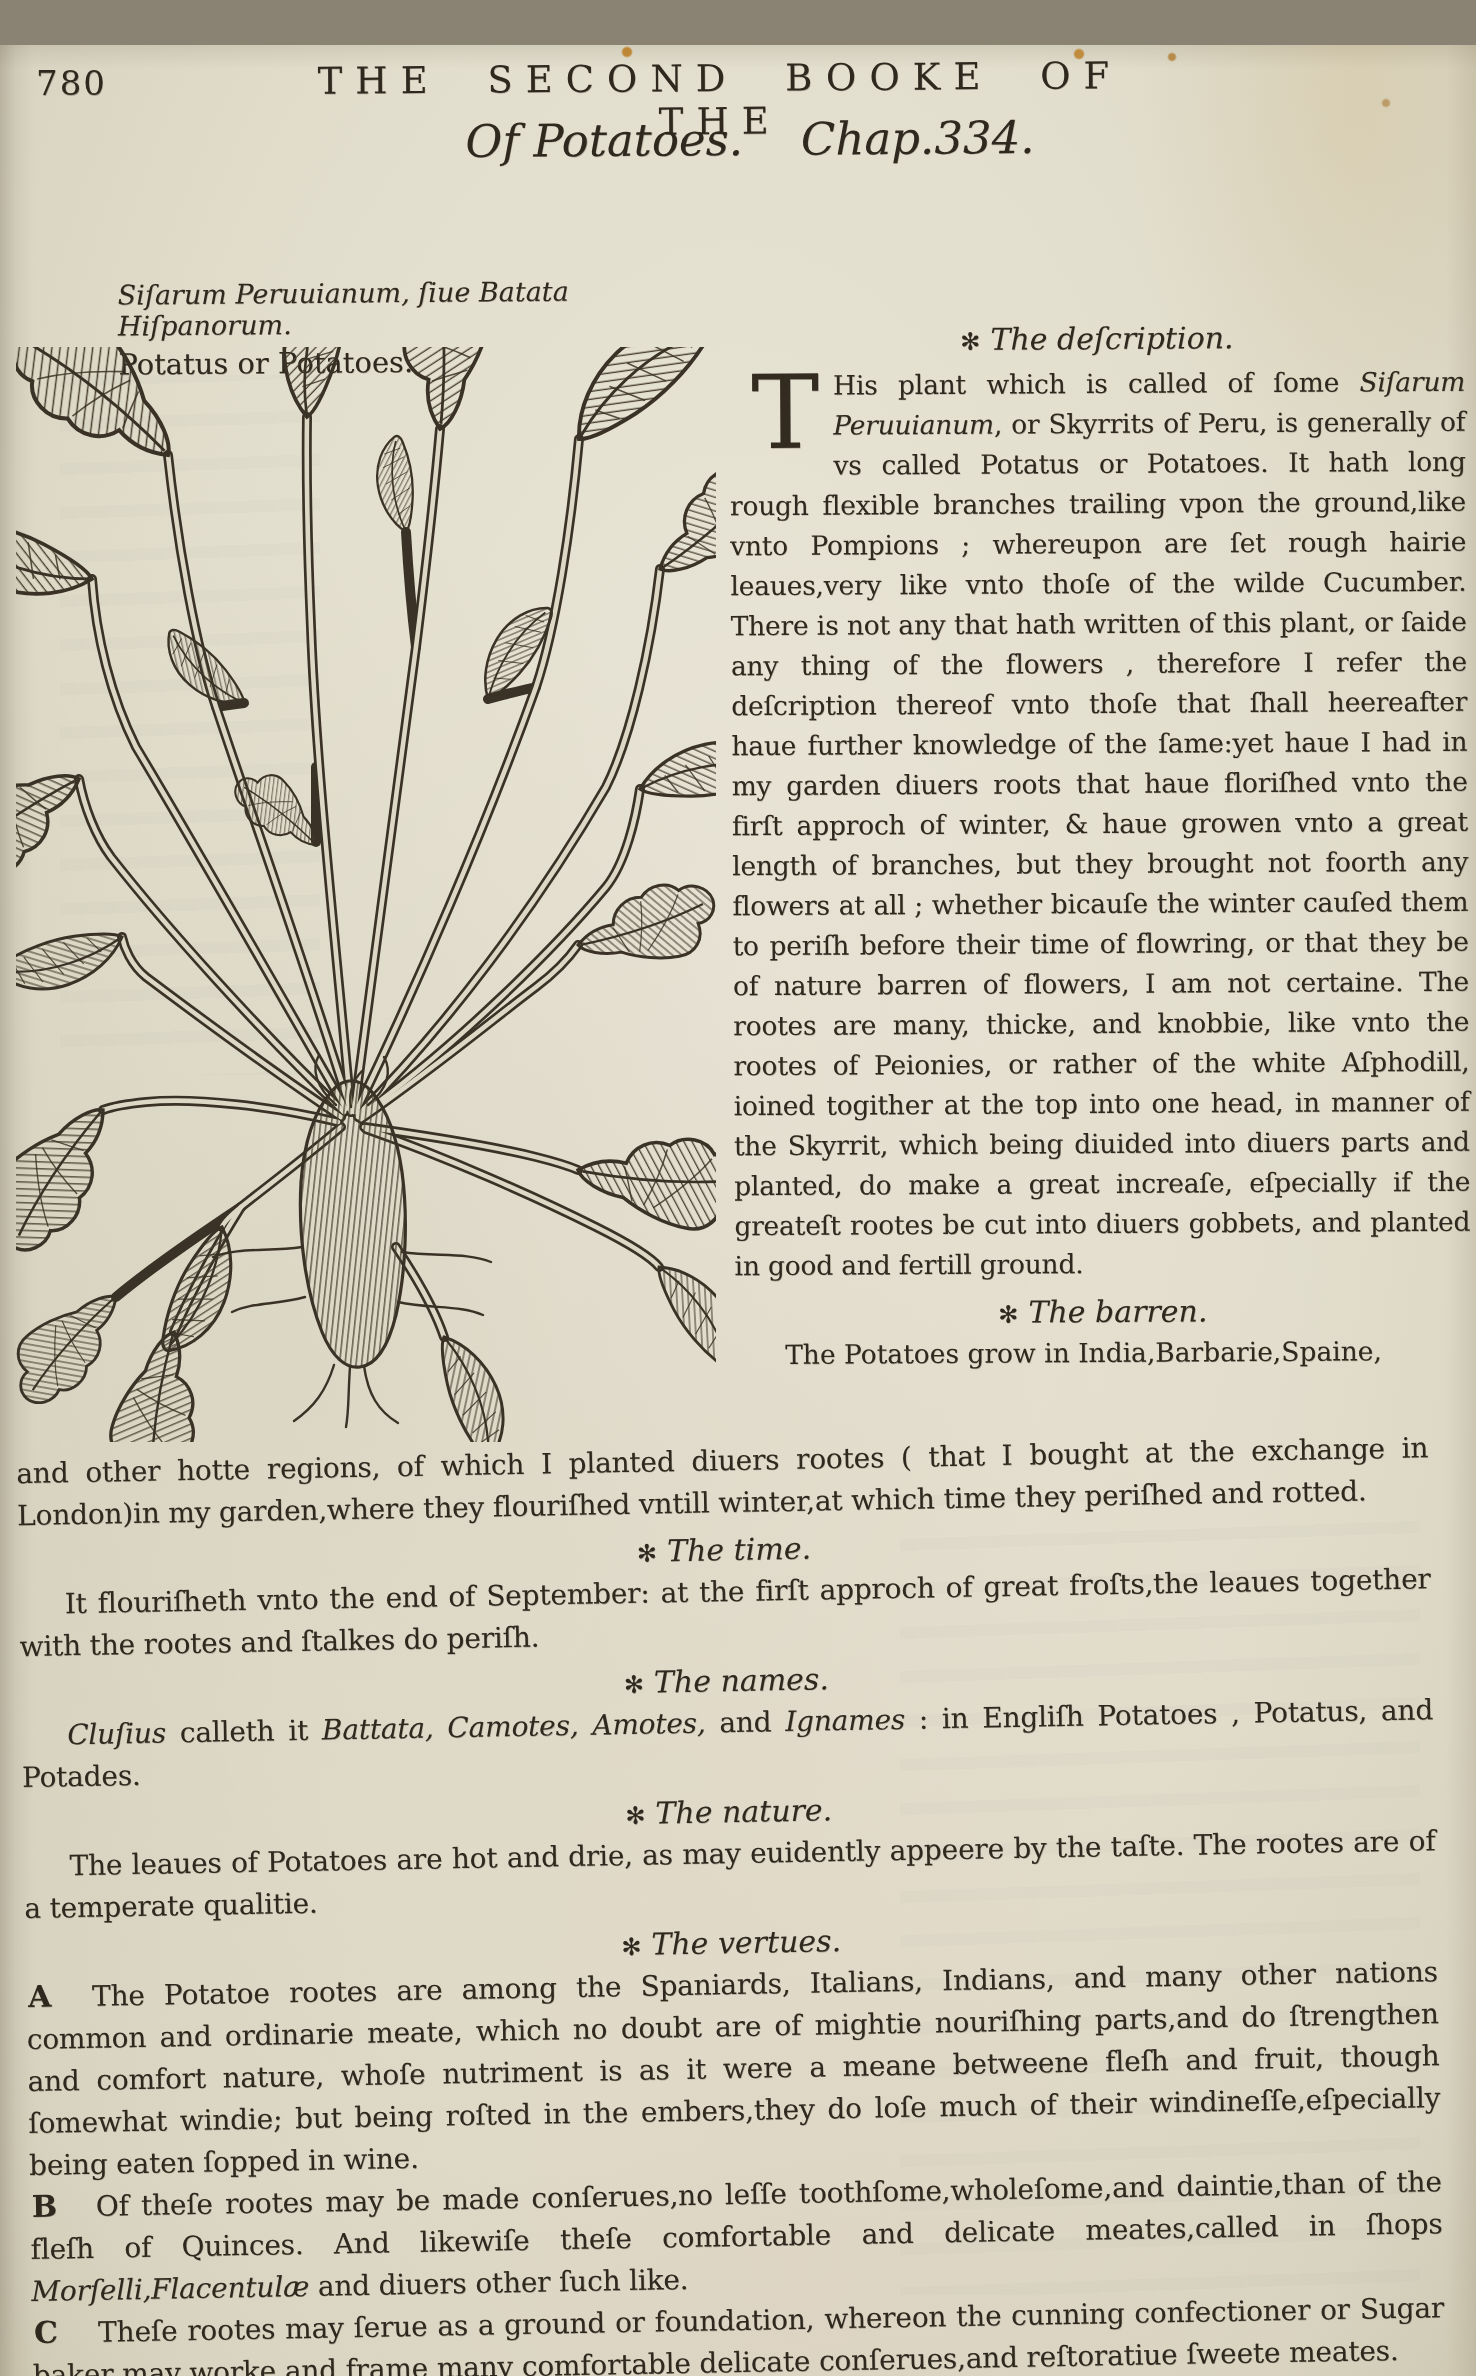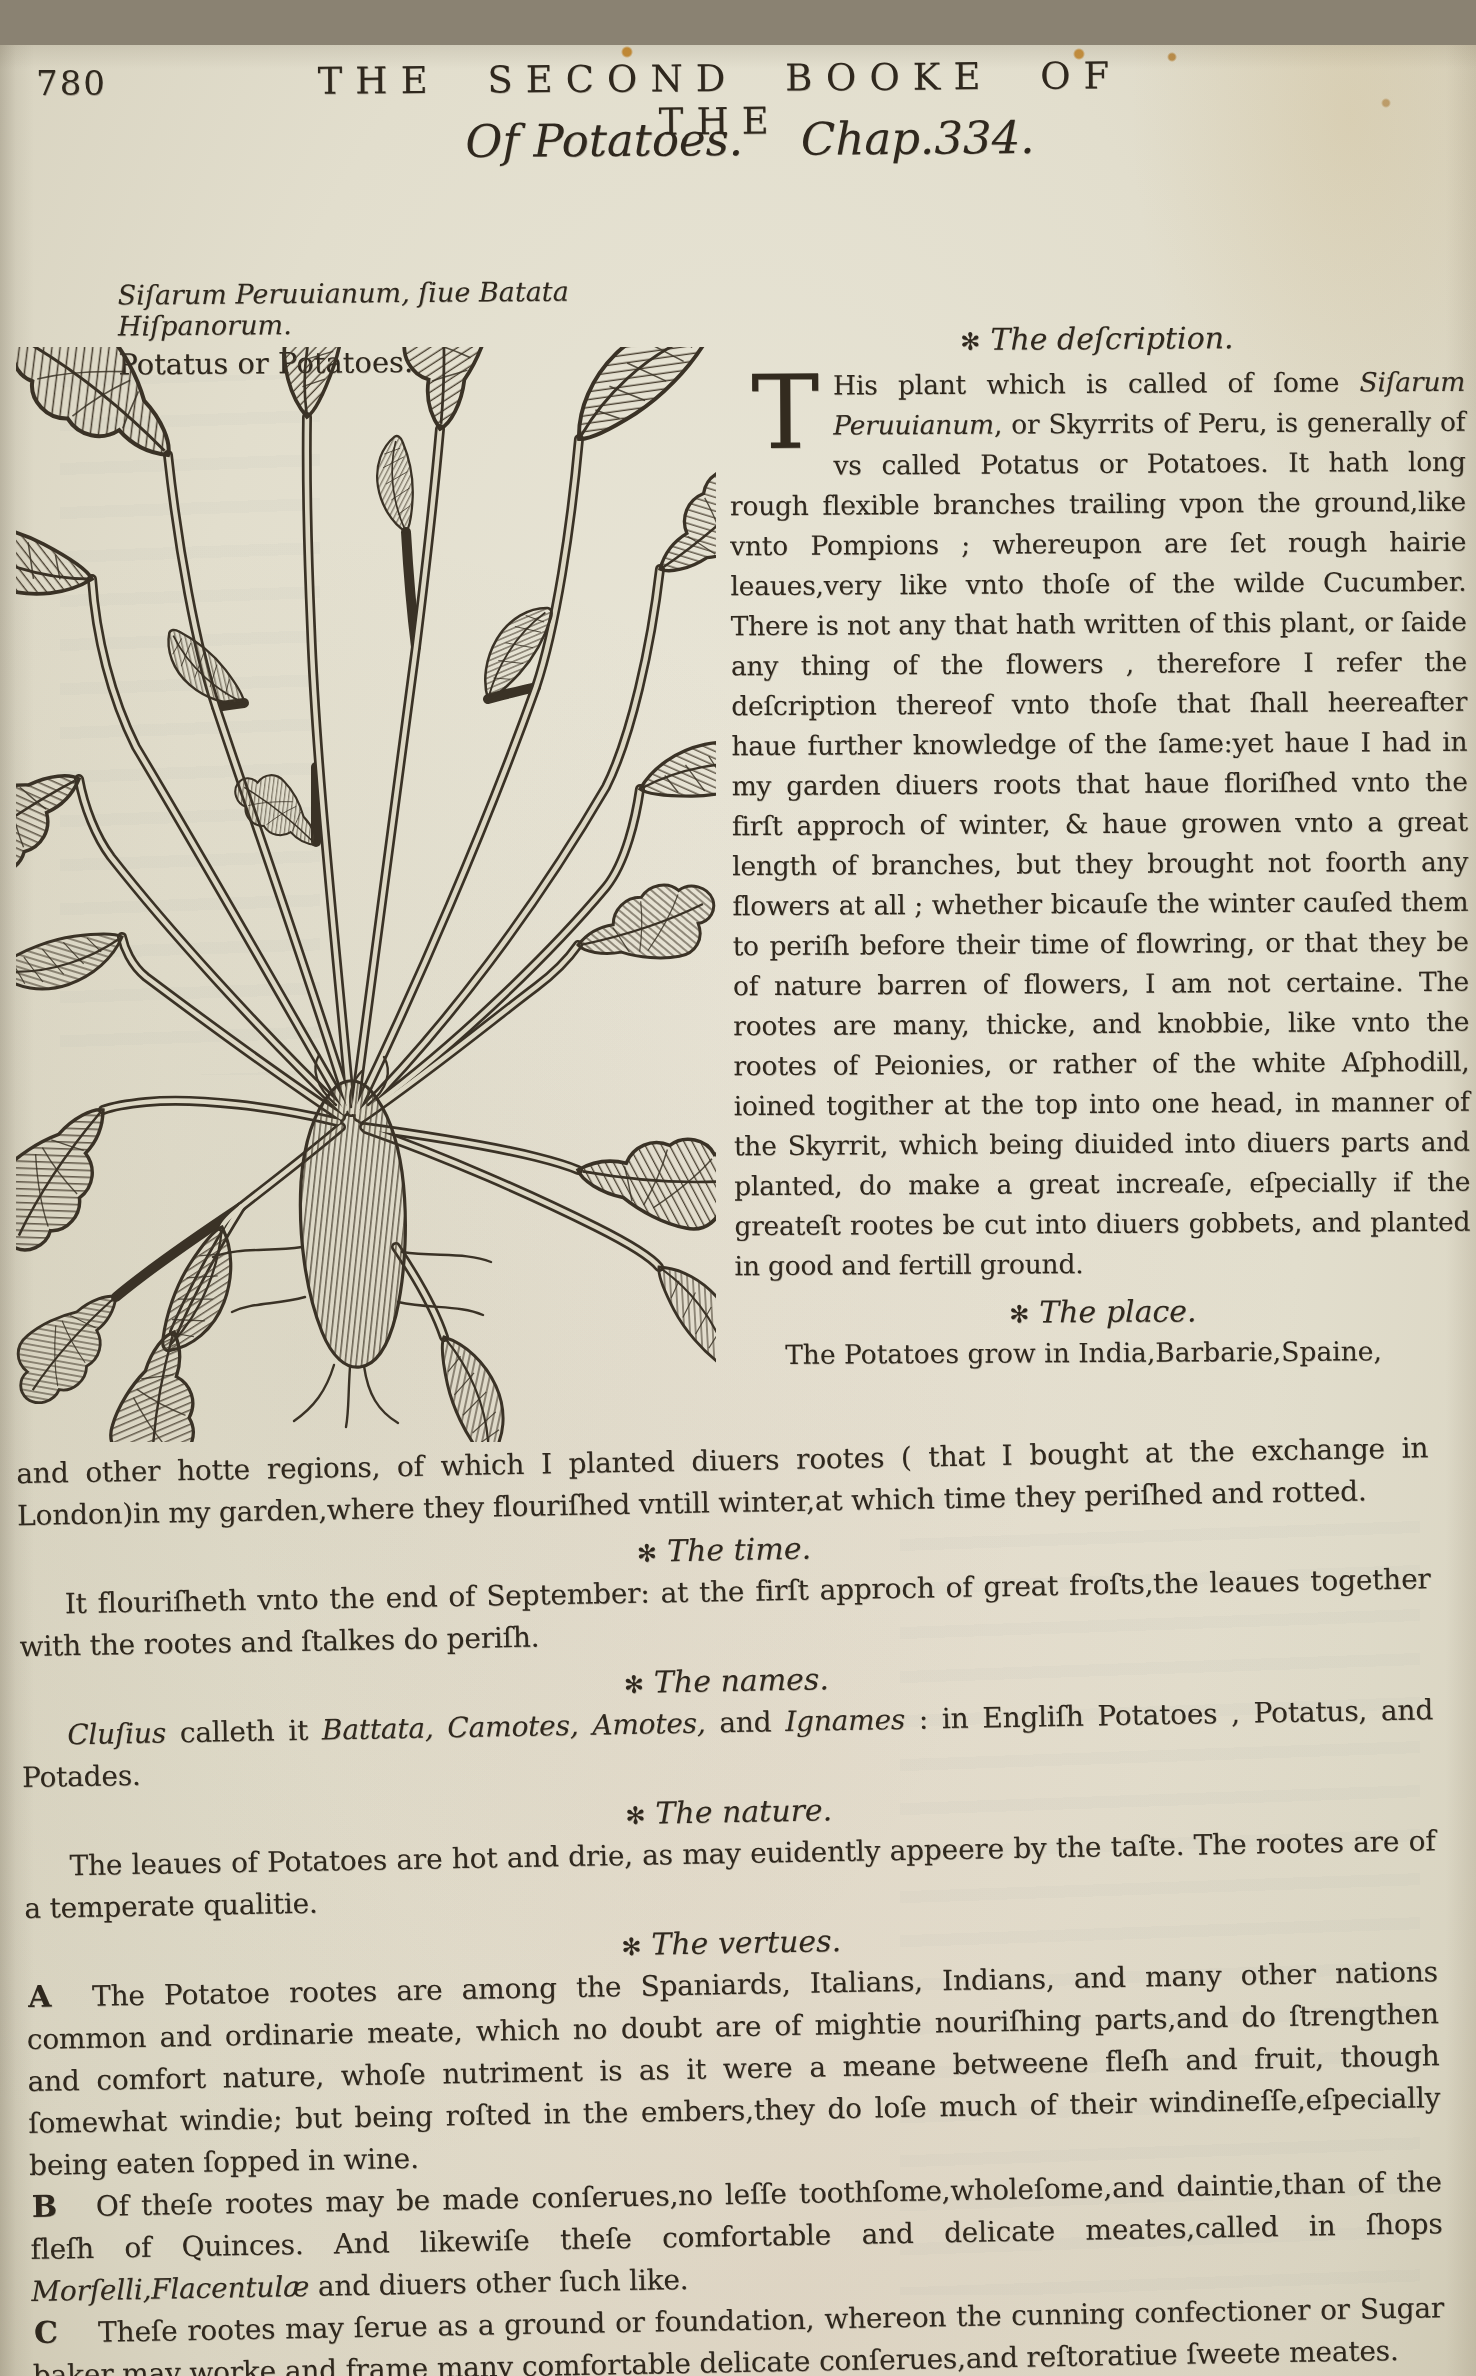--- a/index.html
+++ b/index.html
@@ -171,21 +171,21 @@
     <g>
       <path class="tuber" d="M315 745 C298 765 288 795 285 835 C282 890 290 945 306 985 C316 1010 330 1022 344 1020 C360 1018 372 1000 380 968 C390 925 392 870 386 825 C381 790 370 762 356 745 C343 730 327 730 315 745 Z"></path>
       <path class="thin" d="M318 1018 C310 1044 298 1060 278 1074 M348 1019 C352 1047 362 1064 382 1076 M334 1020 C332 1048 333 1064 330 1080"></path>
       <path class="thin" d="M286 900 C252 905 222 900 197 910 M289 950 C261 958 236 955 216 965 M386 905 C420 910 450 905 475 915 M382 955 C414 962 444 958 467 968"></path>
     </g>
   </svg>
 
   <div class="rcol ink">
     <div class="sect-head"><span class="fleuron">✻</span><span>The deſcription.</span></div>
     <p class="body"><span class="dropcap">T</span><span>His plant which is called of ſome <i>Siſarum Peruuianum</i>, or Skyrrits of Peru, is generally of vs called Potatus or Potatoes. It hath long rough flexible branches trailing vpon the ground,like vnto Pompions ; whereupon are ſet rough hairie leaues,very like vnto thoſe of the wilde Cucumber. There is not any that hath written of this plant, or ſaide any thing of the flowers , therefore I refer the deſcription thereof vnto thoſe that ſhall heereafter haue further knowledge of the ſame:yet haue I had in my garden diuers roots that haue floriſhed vnto the firſt approch of winter, &amp; haue growen vnto a great length of branches, but they brought not foorth any flowers at all ; whether bicauſe the winter cauſed them to periſh before their time of flowring, or that they be of nature barren of flowers, I am not certaine. The rootes are many, thicke, and knobbie, like vnto the rootes of Peionies, or rather of the white Aſphodill, ioined togither at the top into one head, in manner of the Skyrrit, which being diuided into diuers parts and planted, do make a great increaſe, eſpecially if the greateſt rootes be cut into diuers gobbets, and planted in good and fertill ground.</span></p>
-    <div class="sect-head mid"><span class="fleuron">✻</span><span>The place.</span></div>
+    <div class="sect-head mid"><span class="fleuron">✻</span><span>The barren.</span></div>
     <p class="place-line">The Potatoes grow in India,Barbarie,Spaine,</p>
   </div>
 
   <div class="lower ink">
     <p class="body">and other hotte regions, of which I planted diuers rootes ( that I bought at the exchange in London)in my garden,where they flouriſhed vntill winter,at which time they periſhed and rotted.</p>
 
     <div class="sect-head"><span class="fleuron">✻</span><span>The time.</span></div>
     <div class="indent">
         <p class="body bodytext">It flouriſheth vnto the end of September: at the firſt approch of great froſts,the leaues together with the rootes and ſtalkes do periſh.</p>
       </div>

